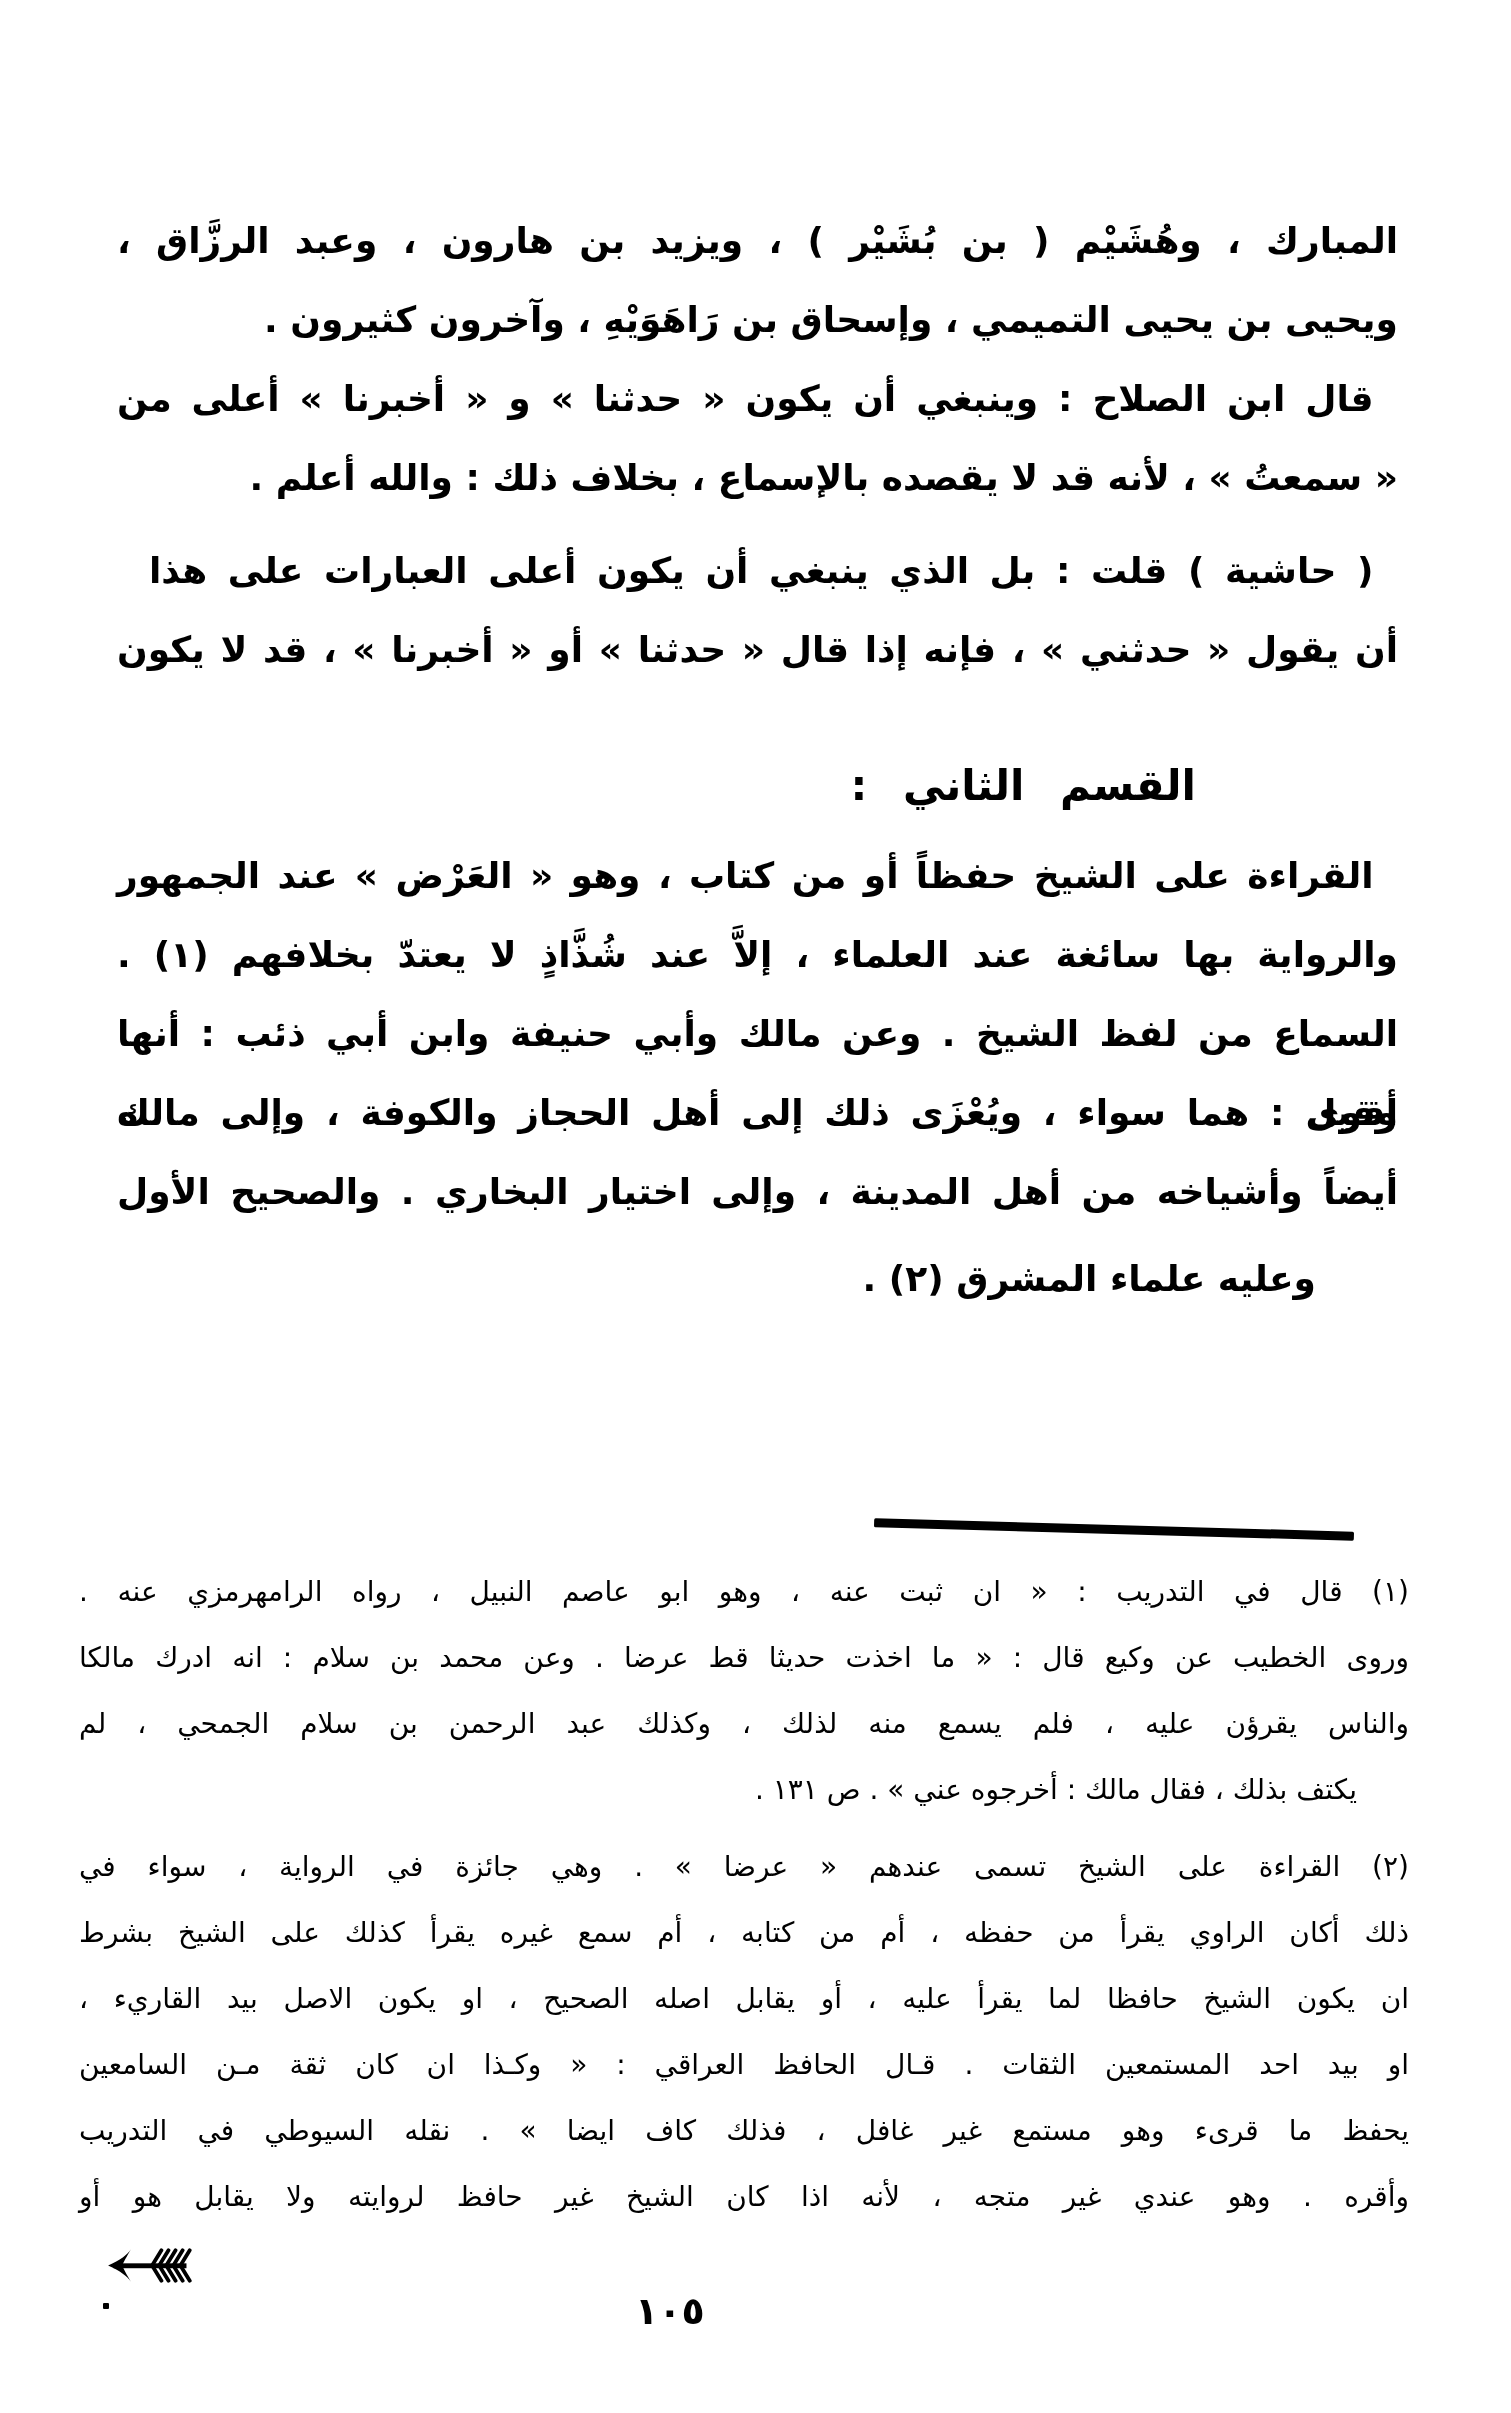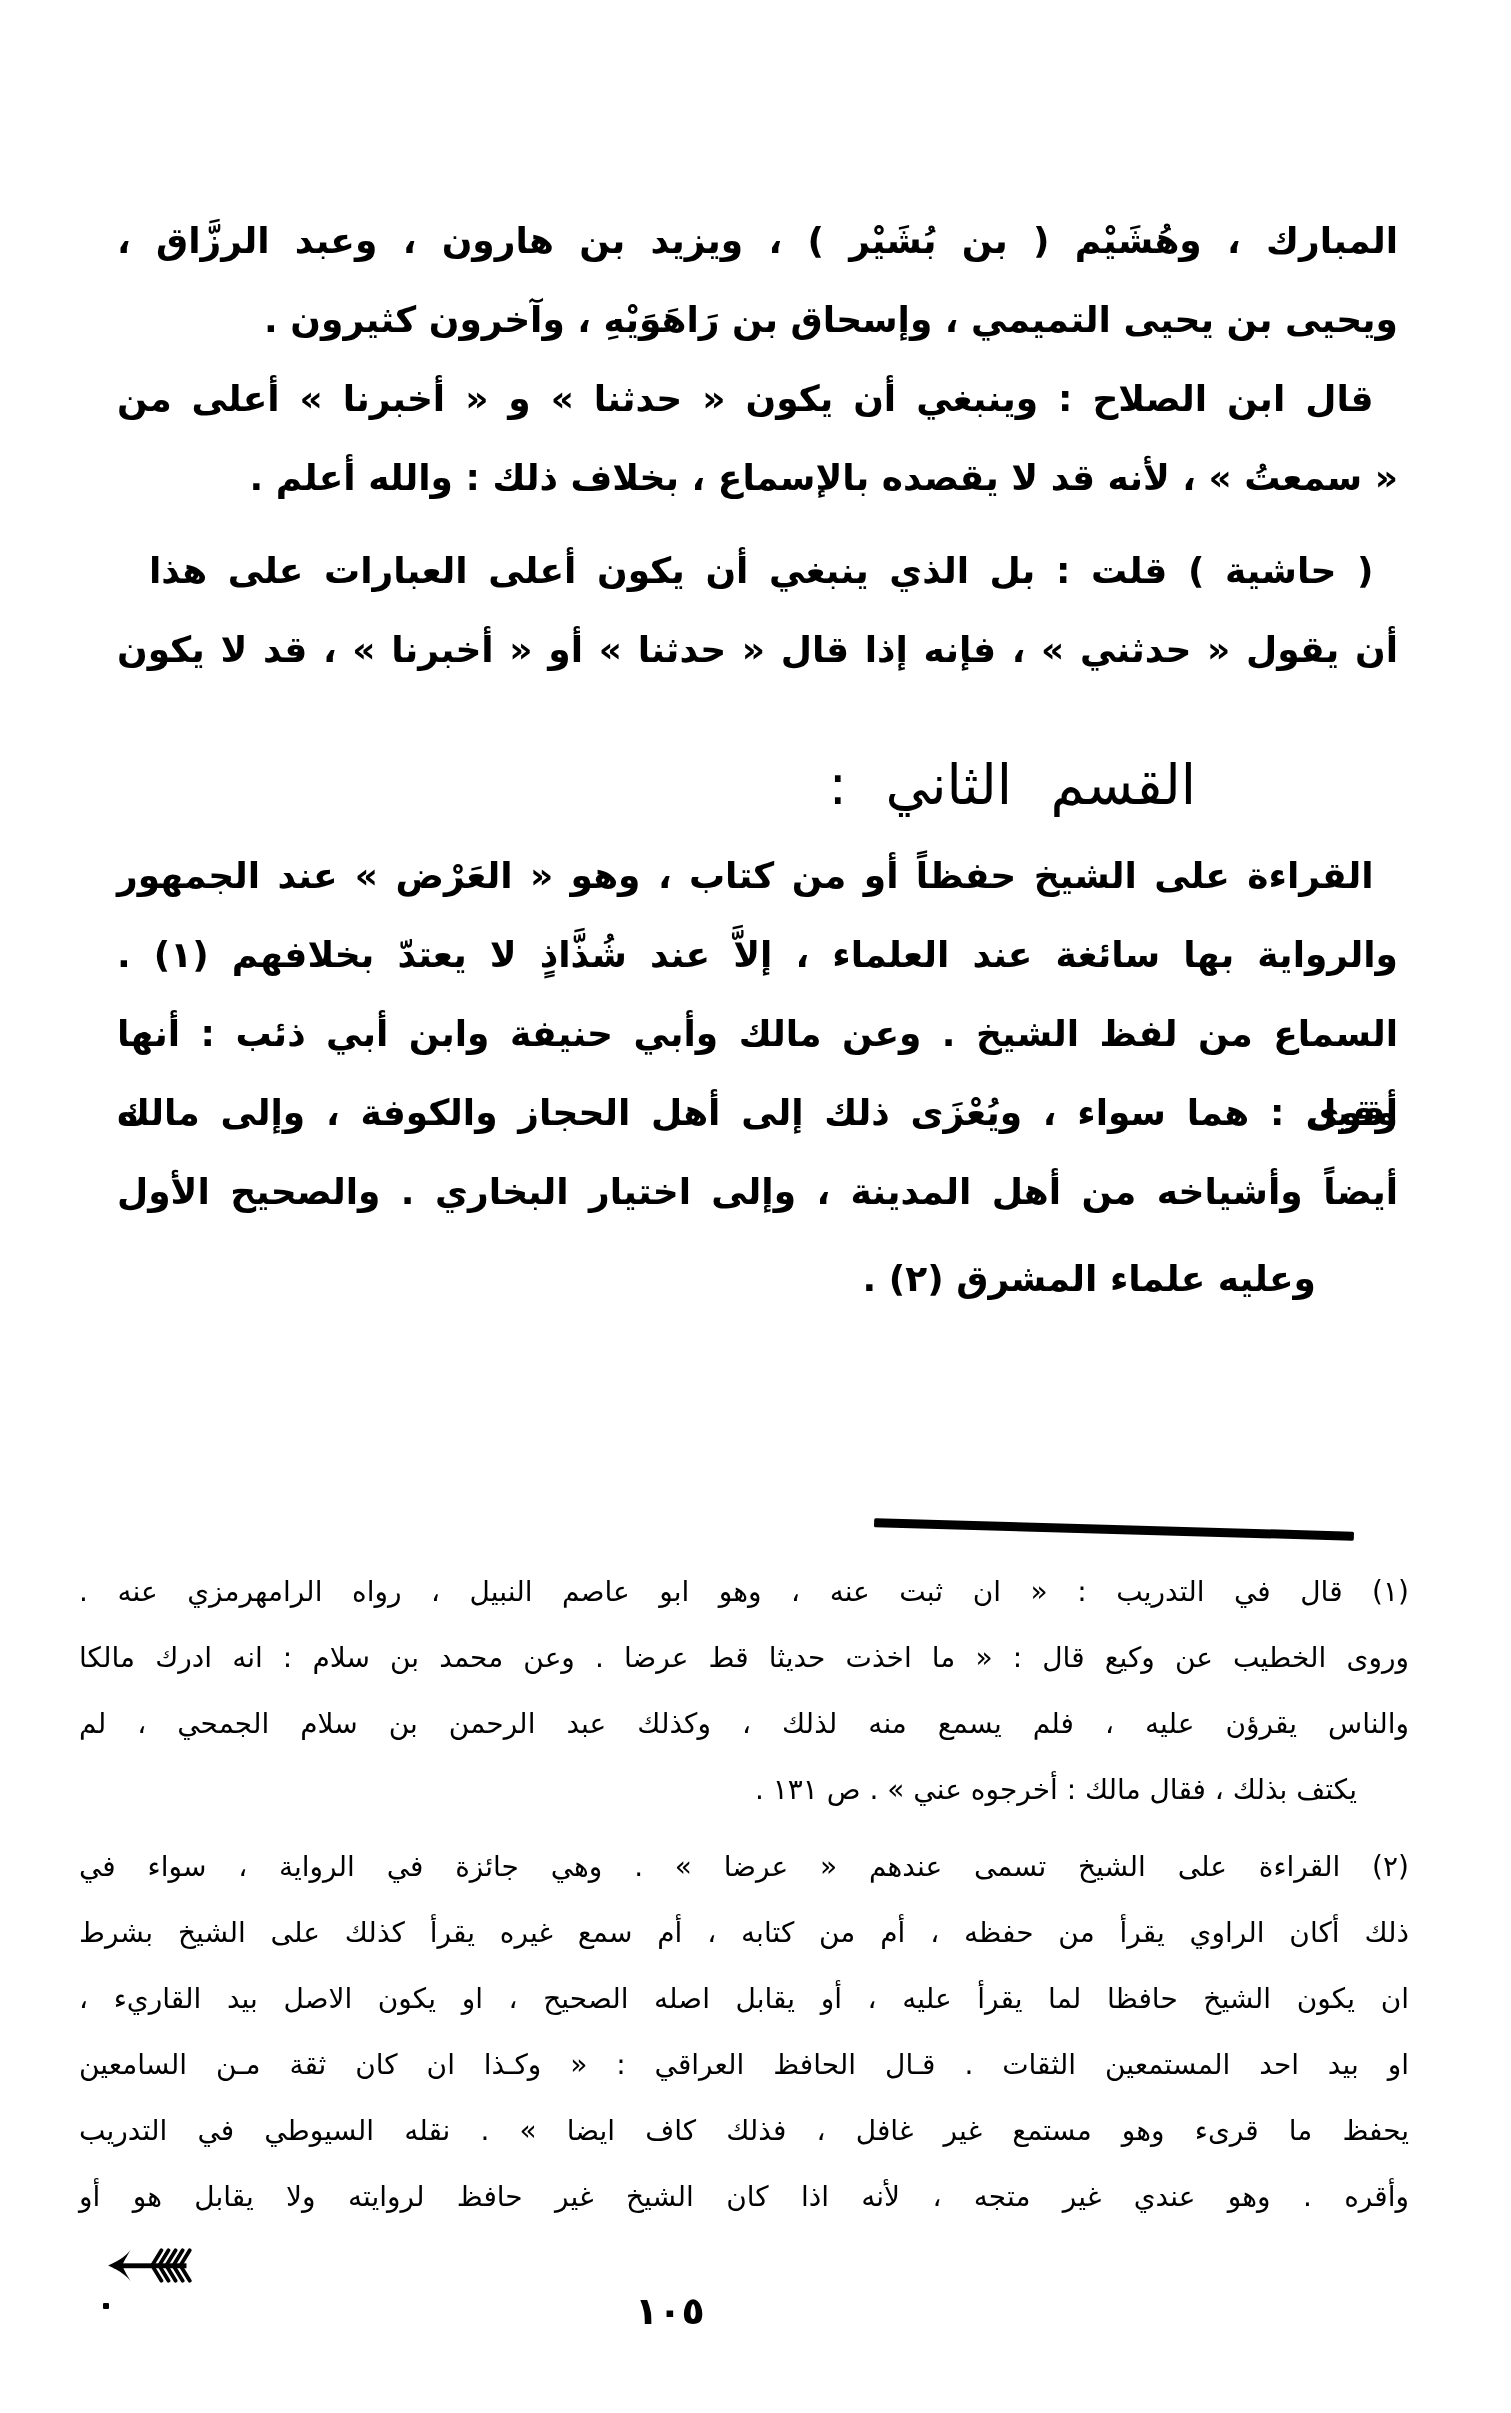--- a/index.html
+++ b/index.html
@@ -45,22 +45,22 @@
   .indent { text-indent: 24.5px; }
   .gap-small  { margin-top: 13.6px; margin-left: 32px; }
   .gap-head   { margin-top: 57px; }
   .gap-after-head { margin-top: 11px; }
   .gap-last   { margin-top: 8.2px; }
   .heading {
     height: 79px;
     line-height: 79px;
     text-align: right;
     padding-right: 202px;
-    font-size: 55px;
-    font-weight: normal;
+    font-size: 42px;
+    font-weight: bold;
     word-spacing: 21px;
     white-space: nowrap;
   }
   .short-right { padding-right: 82px; }
   
   .fn-sep {
     position: absolute;
     left: 888px;
     top: 1525px;
     width: 480px;

